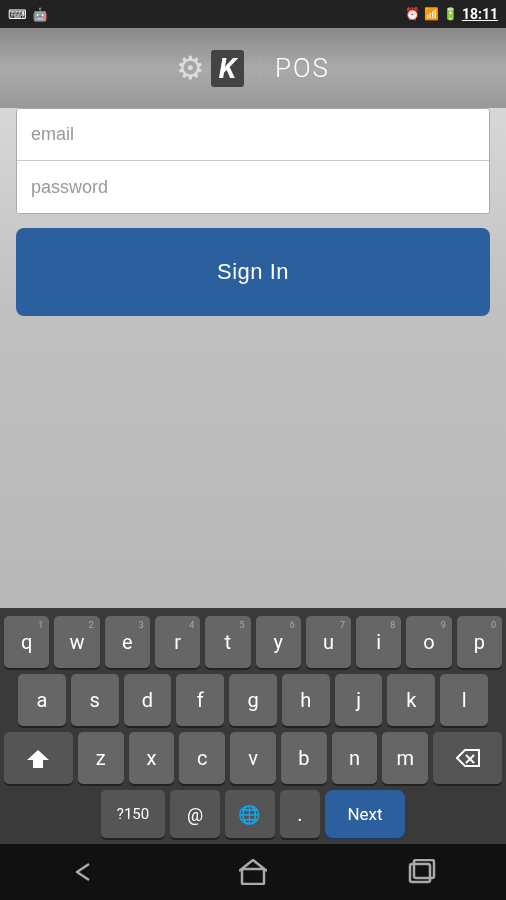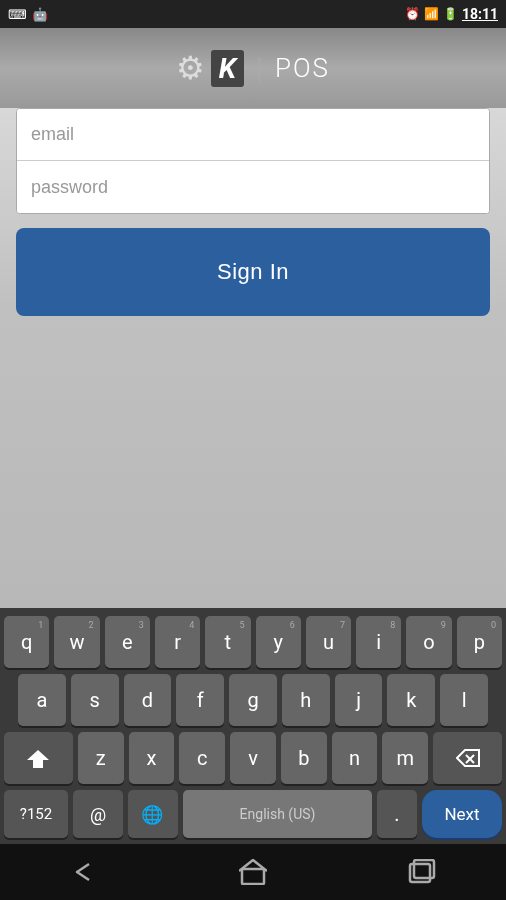--- a/index.html
+++ b/index.html
@@ -255,21 +255,21 @@
       display: flex;
       align-items: center;
       justify-content: center;
       cursor: pointer;
       box-shadow: 0 2px 0 #222;
     }
     .key-next {
       background: #2b5f9e;
       height: 48px;
       min-width: 80px;
-      border-radius: 15px;
+      border-radius: 8px;
       color: white;
       font-size: 17px;
       display: flex;
       align-items: center;
       justify-content: center;
       cursor: pointer;
       box-shadow: 0 2px 0 #1a3d6e;
     }
 
     
@@ -429,24 +429,23 @@
     <div class="key key-backspace">
       <svg width="24" height="18" viewBox="0 0 24 18" fill="none">
         <path d="M9 1L1 9L9 17H23V1H9Z" stroke="white" stroke-width="2" fill="none"></path>
         <line x1="10" y1="6" x2="18" y2="14" stroke="white" stroke-width="2"></line>
         <line x1="18" y1="6" x2="10" y2="14" stroke="white" stroke-width="2"></line>
       </svg>
     </div>
   </div>
 
   <div class="bottom-row">
-    <div class="key-123">?152</div>
+    <div class="key-123">?150</div>
     <div class="key-at">@</div>
     <div class="key-globe">🌐</div>
-    <div class="key-space">English (US)</div>
     <div class="key-period">.</div>
     <div class="key-next">Next</div>
   </div>
 </div>
 
 <div class="nav-bar">
   <div class="nav-btn">
     <svg width="30" height="24" viewBox="0 0 30 24" fill="none">
       <polyline points="20,4 8,12 20,20" stroke="#aaaaaa" stroke-width="2.5" fill="none" stroke-linejoin="round"></polyline>
     </svg>

